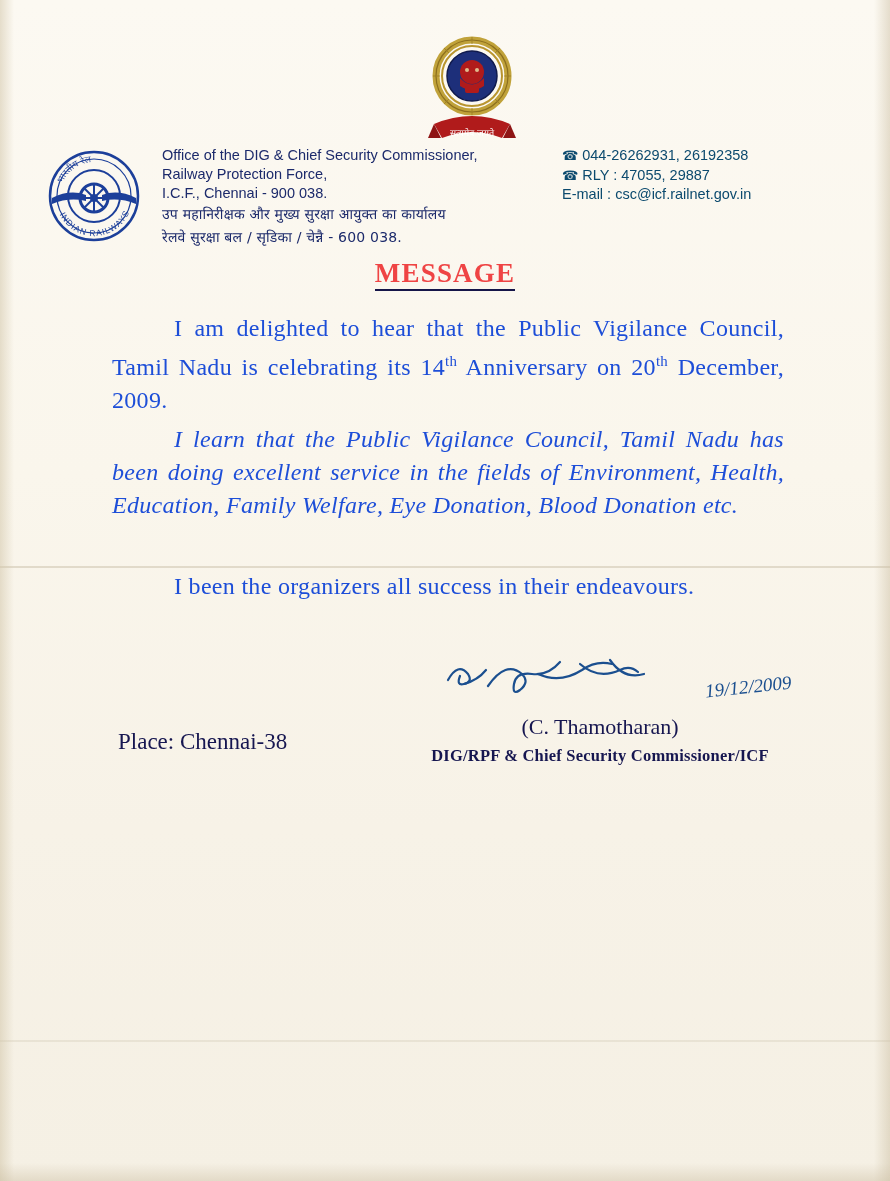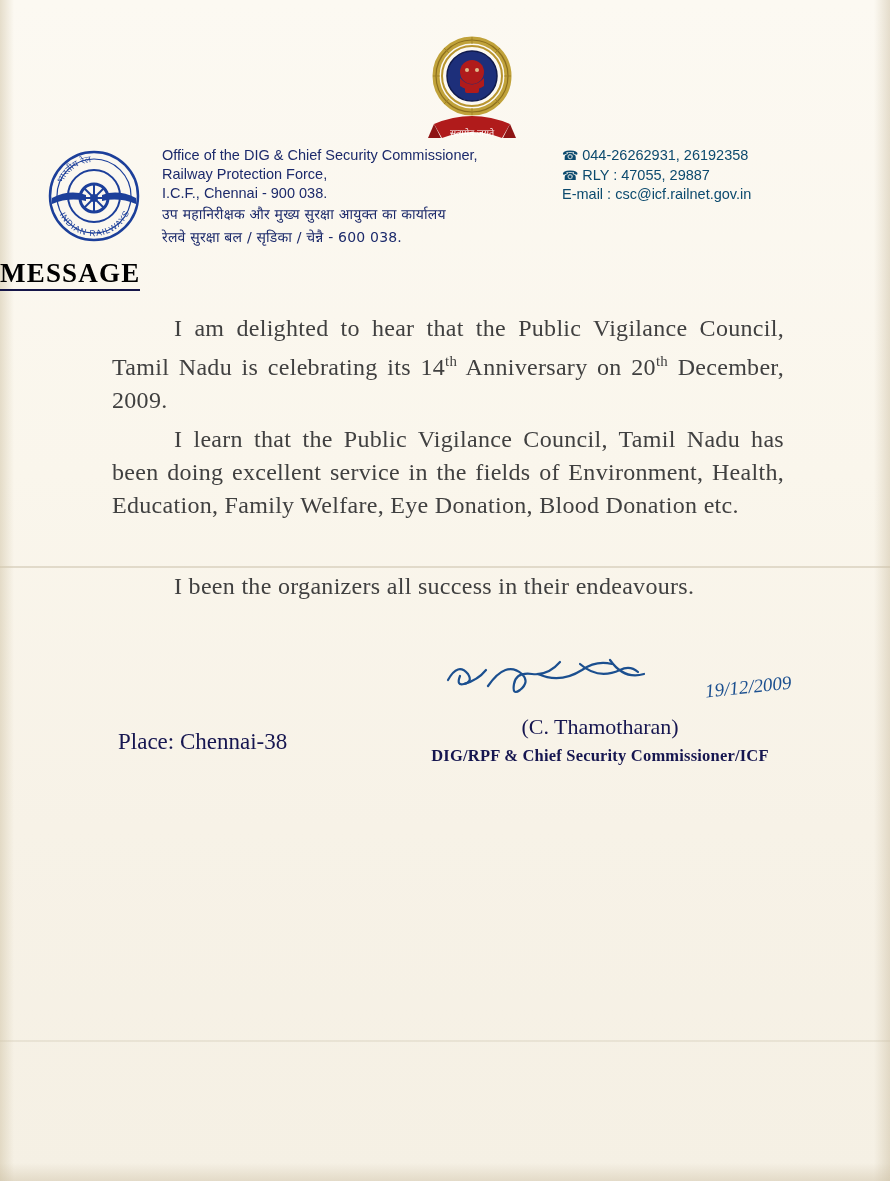--- a/index.html
+++ b/index.html
@@ -95,43 +95,43 @@
     color: #0c4a6e;
   }
   .contact .row { white-space: nowrap; }
   .glyph { font-family: "DejaVu Sans", sans-serif; font-size: 13px; }
 
   
   .msg-title {
     position: absolute;
     left: 0; right: 0;
     top: 258px;
-    text-align: left;
+    text-align: center;
     font-family: "Liberation Serif", serif;
     font-weight: bold;
     font-size: 27px;
     letter-spacing: 1.2px;
-    color: #000000;
+    color: #ef4444;
   }
   .msg-title span {
     border-bottom: 2px solid #151548;
     padding-bottom: 1px;
   }
 
   
   .body-block {
     position: absolute;
     left: 112px;
     width: 672px;
   }
   .para {
     font-family: "Liberation Serif", serif;
     font-size: 24px;
     line-height: 33px;
-    color: #404040;
+    color: #1d4ed8;
     text-align: justify;
     text-indent: 62px;
     margin: 0 0 26px 0;
     letter-spacing: 0.3px;
   }
   .para:last-child { margin-bottom: 0; }
   sup.ord { font-size: 0.62em; vertical-align: super; }
 
   
   .sign-wrap {
@@ -283,21 +283,21 @@
   <div class="msg-title">
     <span>MESSAGE</span>
   </div>
 
   <div class="body-block" style="top:312px;">
     <p class="para">
       I am delighted to hear that the Public Vigilance Council, Tamil Nadu is celebrating its 14<sup class="ord">th</sup> Anniversary on 20<sup class="ord">th</sup> December, 2009.
     </p>
   </div>
 
-  <div class="body-block" style="top:423px;">
+  <div class="body-block" style="top:423px;font-style:italic;">
     <p class="para">I learn that the Public Vigilance Council, Tamil Nadu has been doing excellent service in the fields of Environment, Health, Education, Family Welfare, Eye Donation, Blood Donation etc.</p>
   </div>
 
   <div class="body-block" style="top:570px;">
     <p class="para">I been the organizers all success in their endeavours.</p>
   </div>
 
   <div class="sign-wrap">
     <div class="sig-ink">
       <svg width="320" height="60" viewBox="0 0 320 60" xmlns="http://www.w3.org/2000/svg">

